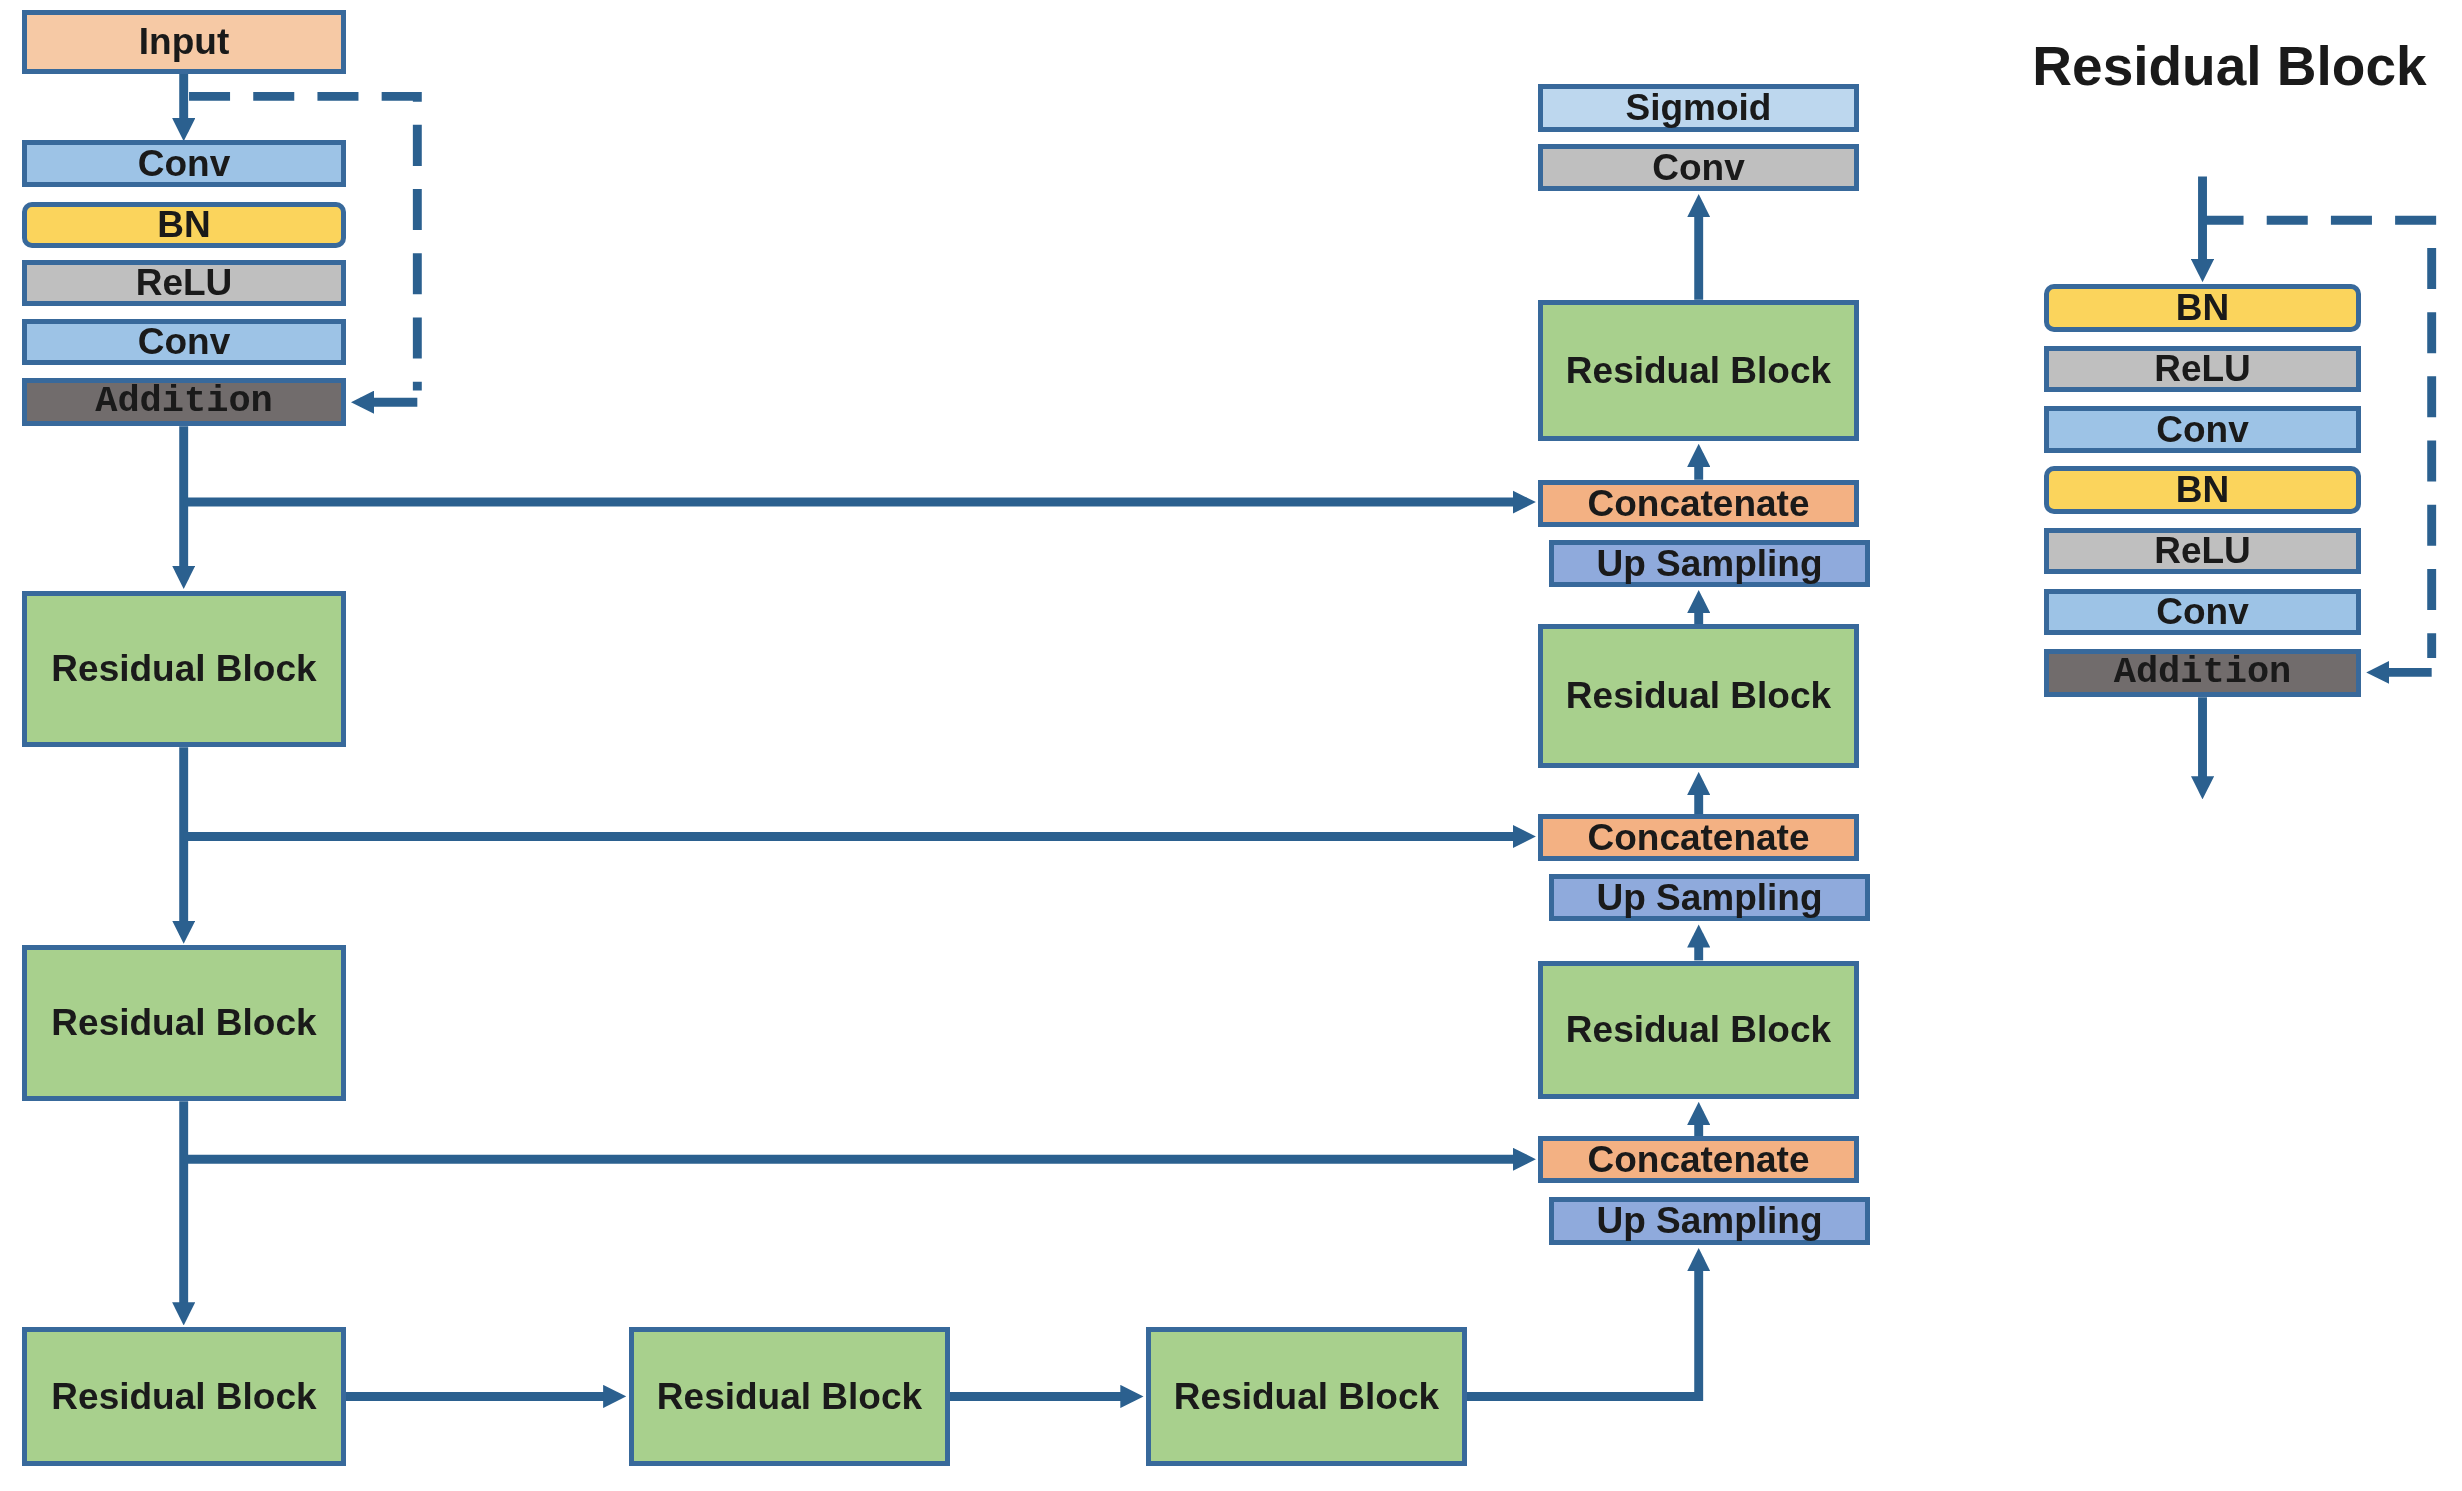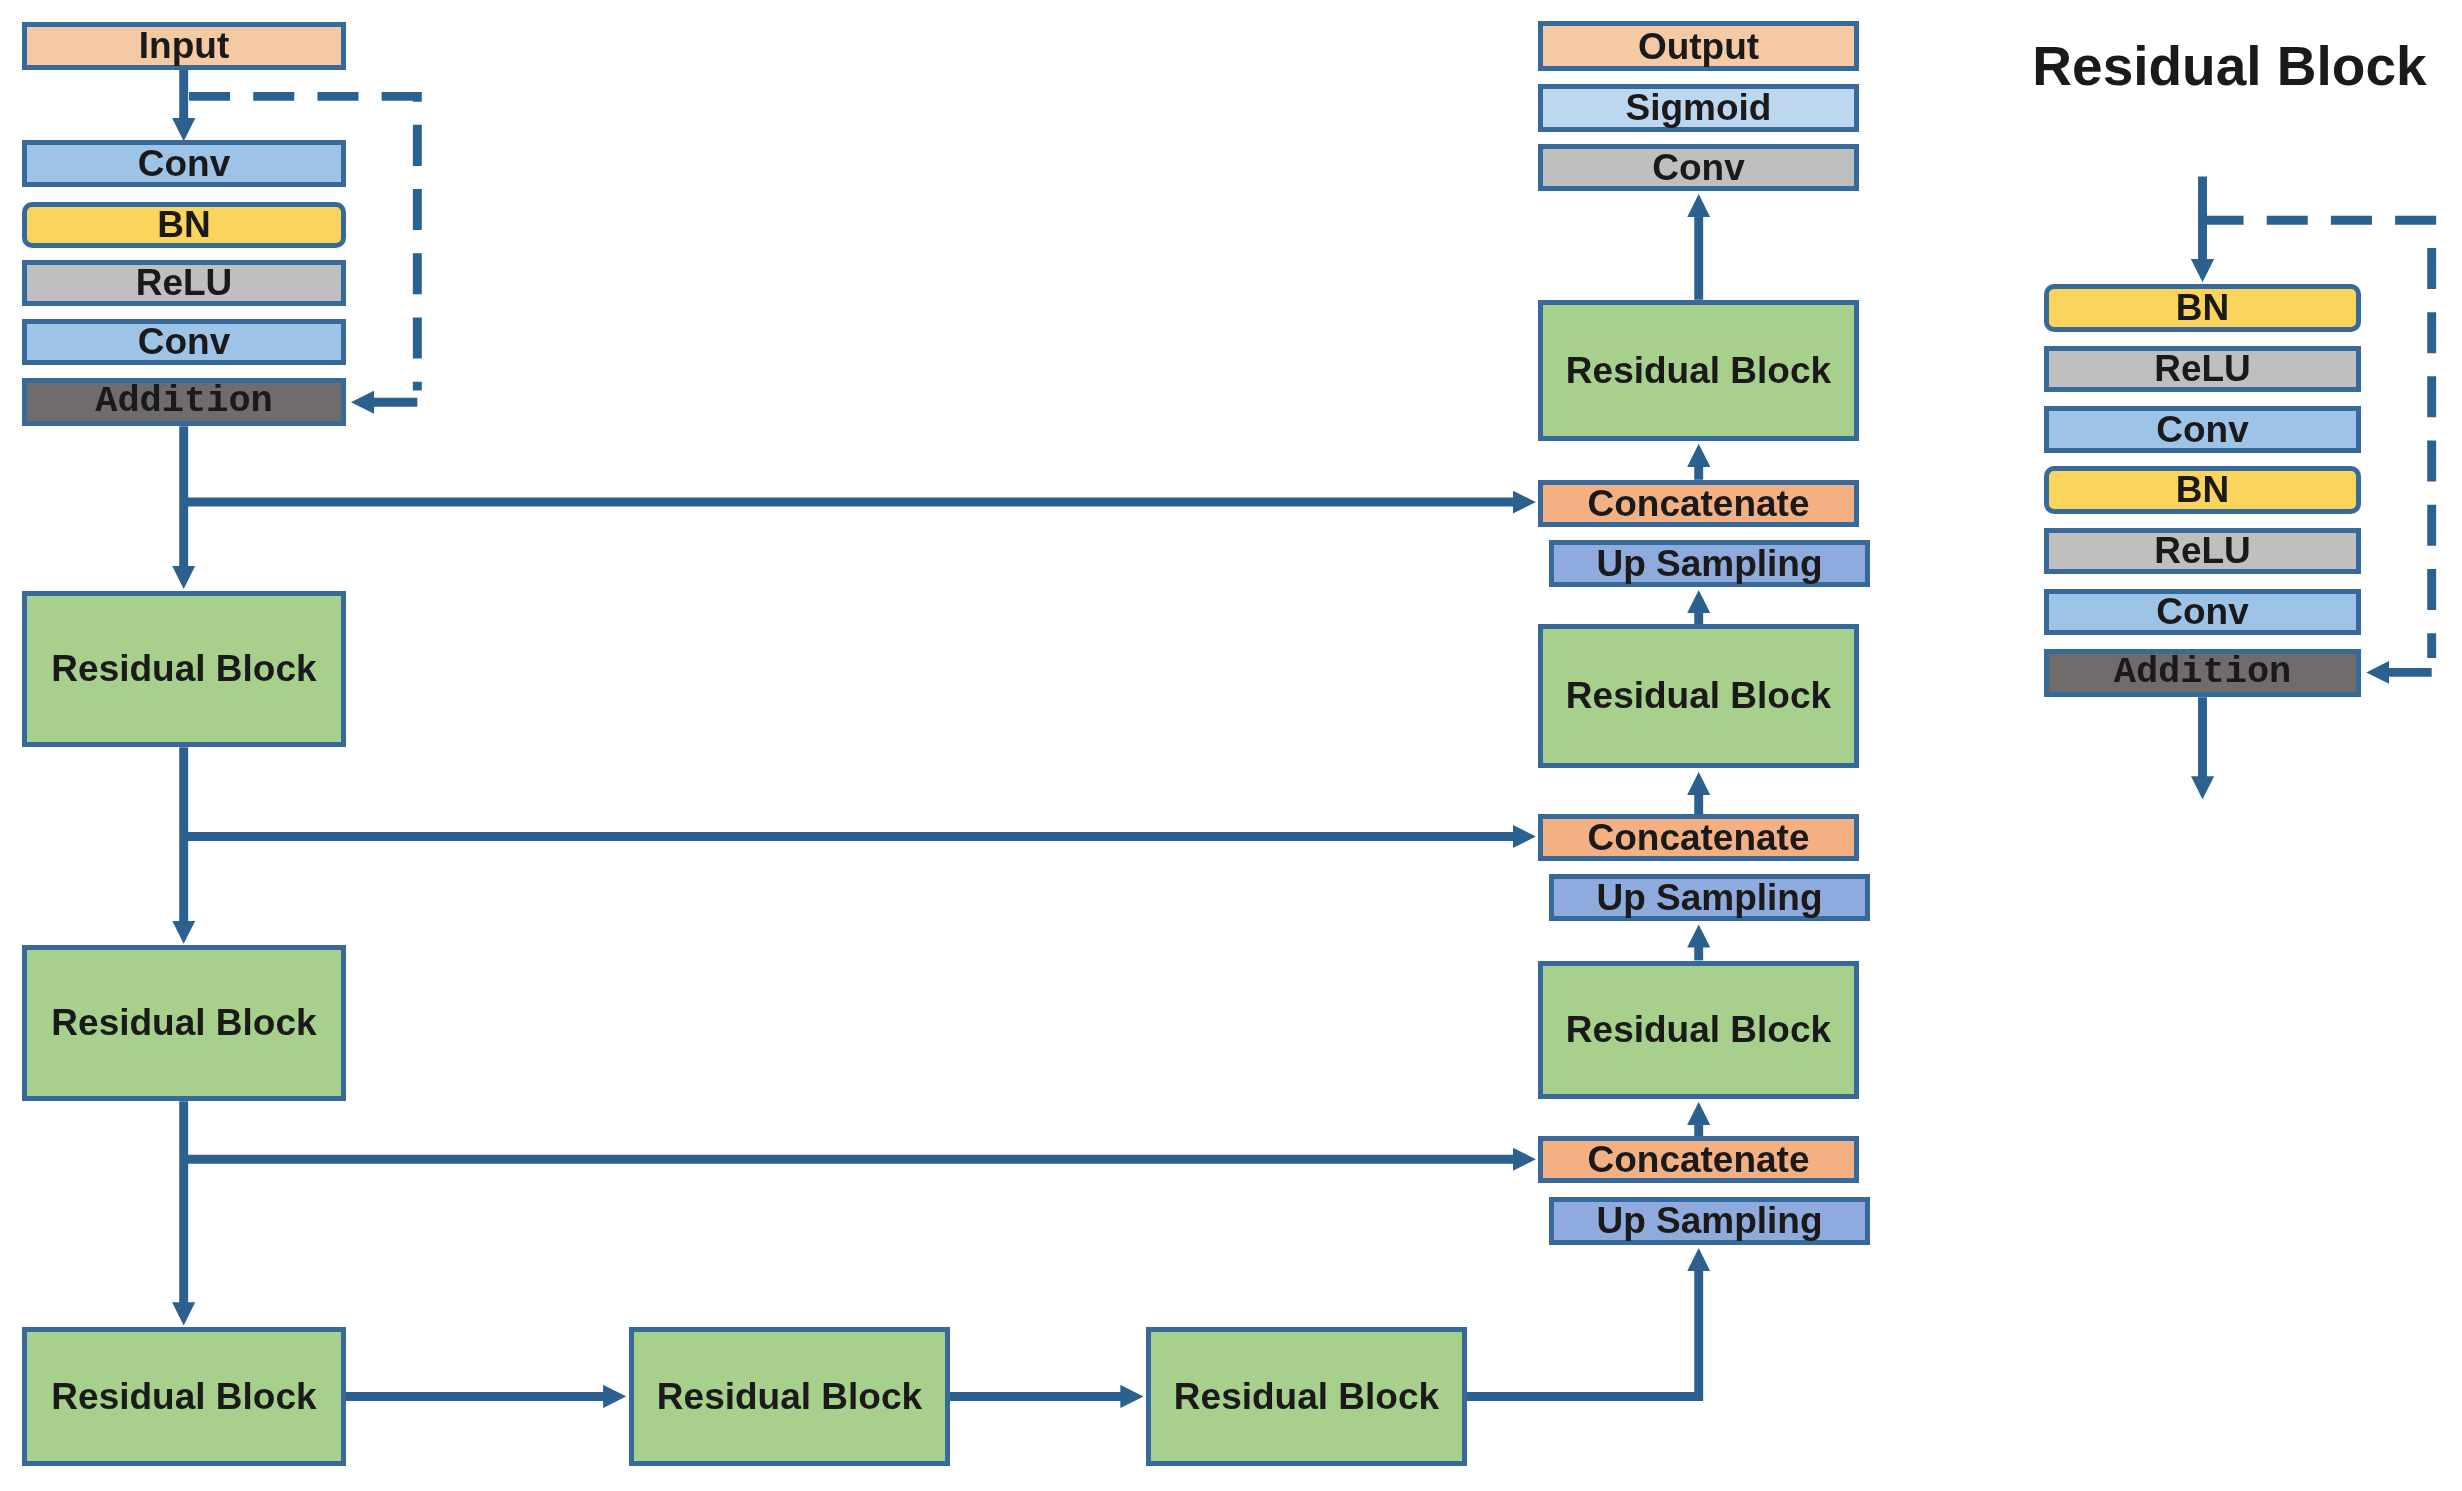--- a/index.html
+++ b/index.html
@@ -67,35 +67,34 @@
     <path d="M1905,700 V672" marker-end="url(#ah)"></path>
     <path d="M1905,538 V508" marker-end="url(#ah)"></path>
     <path d="M1905,336 V228" marker-end="url(#ah)"></path>
 
     <path d="M2470,198 V306" marker-end="url(#ah)"></path>
     <path d="M2470,247 H2727 V738" class="dash"></path>
     <path d="M2727,754 H2664" marker-end="url(#ah)"></path>
     <path d="M2470,782 V886" marker-end="url(#ah)"></path>
   </svg>
 
-  <div class="node f-input" style="left:22px;top:22px;width:324px;height:48px">Input</div>
+  <div class="node f-input" style="left:22px;top:10px;width:324px;height:64px">Input</div>
   <div class="node f-conv" style="left:22px;top:140px;width:324px;height:47px">Conv</div>
   <div class="node f-bn" style="left:22px;top:202px;width:324px;height:46px">BN</div>
   <div class="node f-relu" style="left:22px;top:260px;width:324px;height:46px">ReLU</div>
   <div class="node f-conv" style="left:22px;top:319px;width:324px;height:46px">Conv</div>
   <div class="node f-add" style="left:22px;top:378px;width:324px;height:48px">Addition</div>
 
   <div class="node f-green rb" style="left:22px;top:591px;width:324px;height:156px">Residual Block</div>
   <div class="node f-green rb" style="left:22px;top:945px;width:324px;height:156px">Residual Block</div>
   <div class="node f-green rb" style="left:22px;top:1327px;width:324px;height:139px">Residual Block</div>
 
   <div class="node f-green rb" style="left:629px;top:1327px;width:321px;height:139px">Residual Block</div>
   <div class="node f-green rb" style="left:1146px;top:1327px;width:321px;height:139px">Residual Block</div>
 
-  <div class="node f-input" style="left:1538px;top:21.4px;width:321px;height:50px">Output</div>
   <div class="node f-paleblue" style="left:1538px;top:84px;width:321px;height:48px">Sigmoid</div>
   <div class="node f-relu" style="left:1538px;top:144px;width:321px;height:47px">Conv</div>
   <div class="node f-green rb" style="left:1538px;top:300px;width:321px;height:141px">Residual Block</div>
   <div class="node f-orange" style="left:1538px;top:480px;width:321px;height:47px">Concatenate</div>
   <div class="node f-periwinkle" style="left:1538px;top:540px;width:321px;height:47px">Up Sampling</div>
   <div class="node f-green rb" style="left:1538px;top:624px;width:321px;height:144px">Residual Block</div>
   <div class="node f-orange" style="left:1538px;top:814px;width:321px;height:47px">Concatenate</div>
   <div class="node f-periwinkle" style="left:1538px;top:874px;width:321px;height:47px">Up Sampling</div>
   <div class="node f-green rb" style="left:1538px;top:961px;width:321px;height:138px">Residual Block</div>
   <div class="node f-orange" style="left:1538px;top:1136px;width:321px;height:47px">Concatenate</div>

